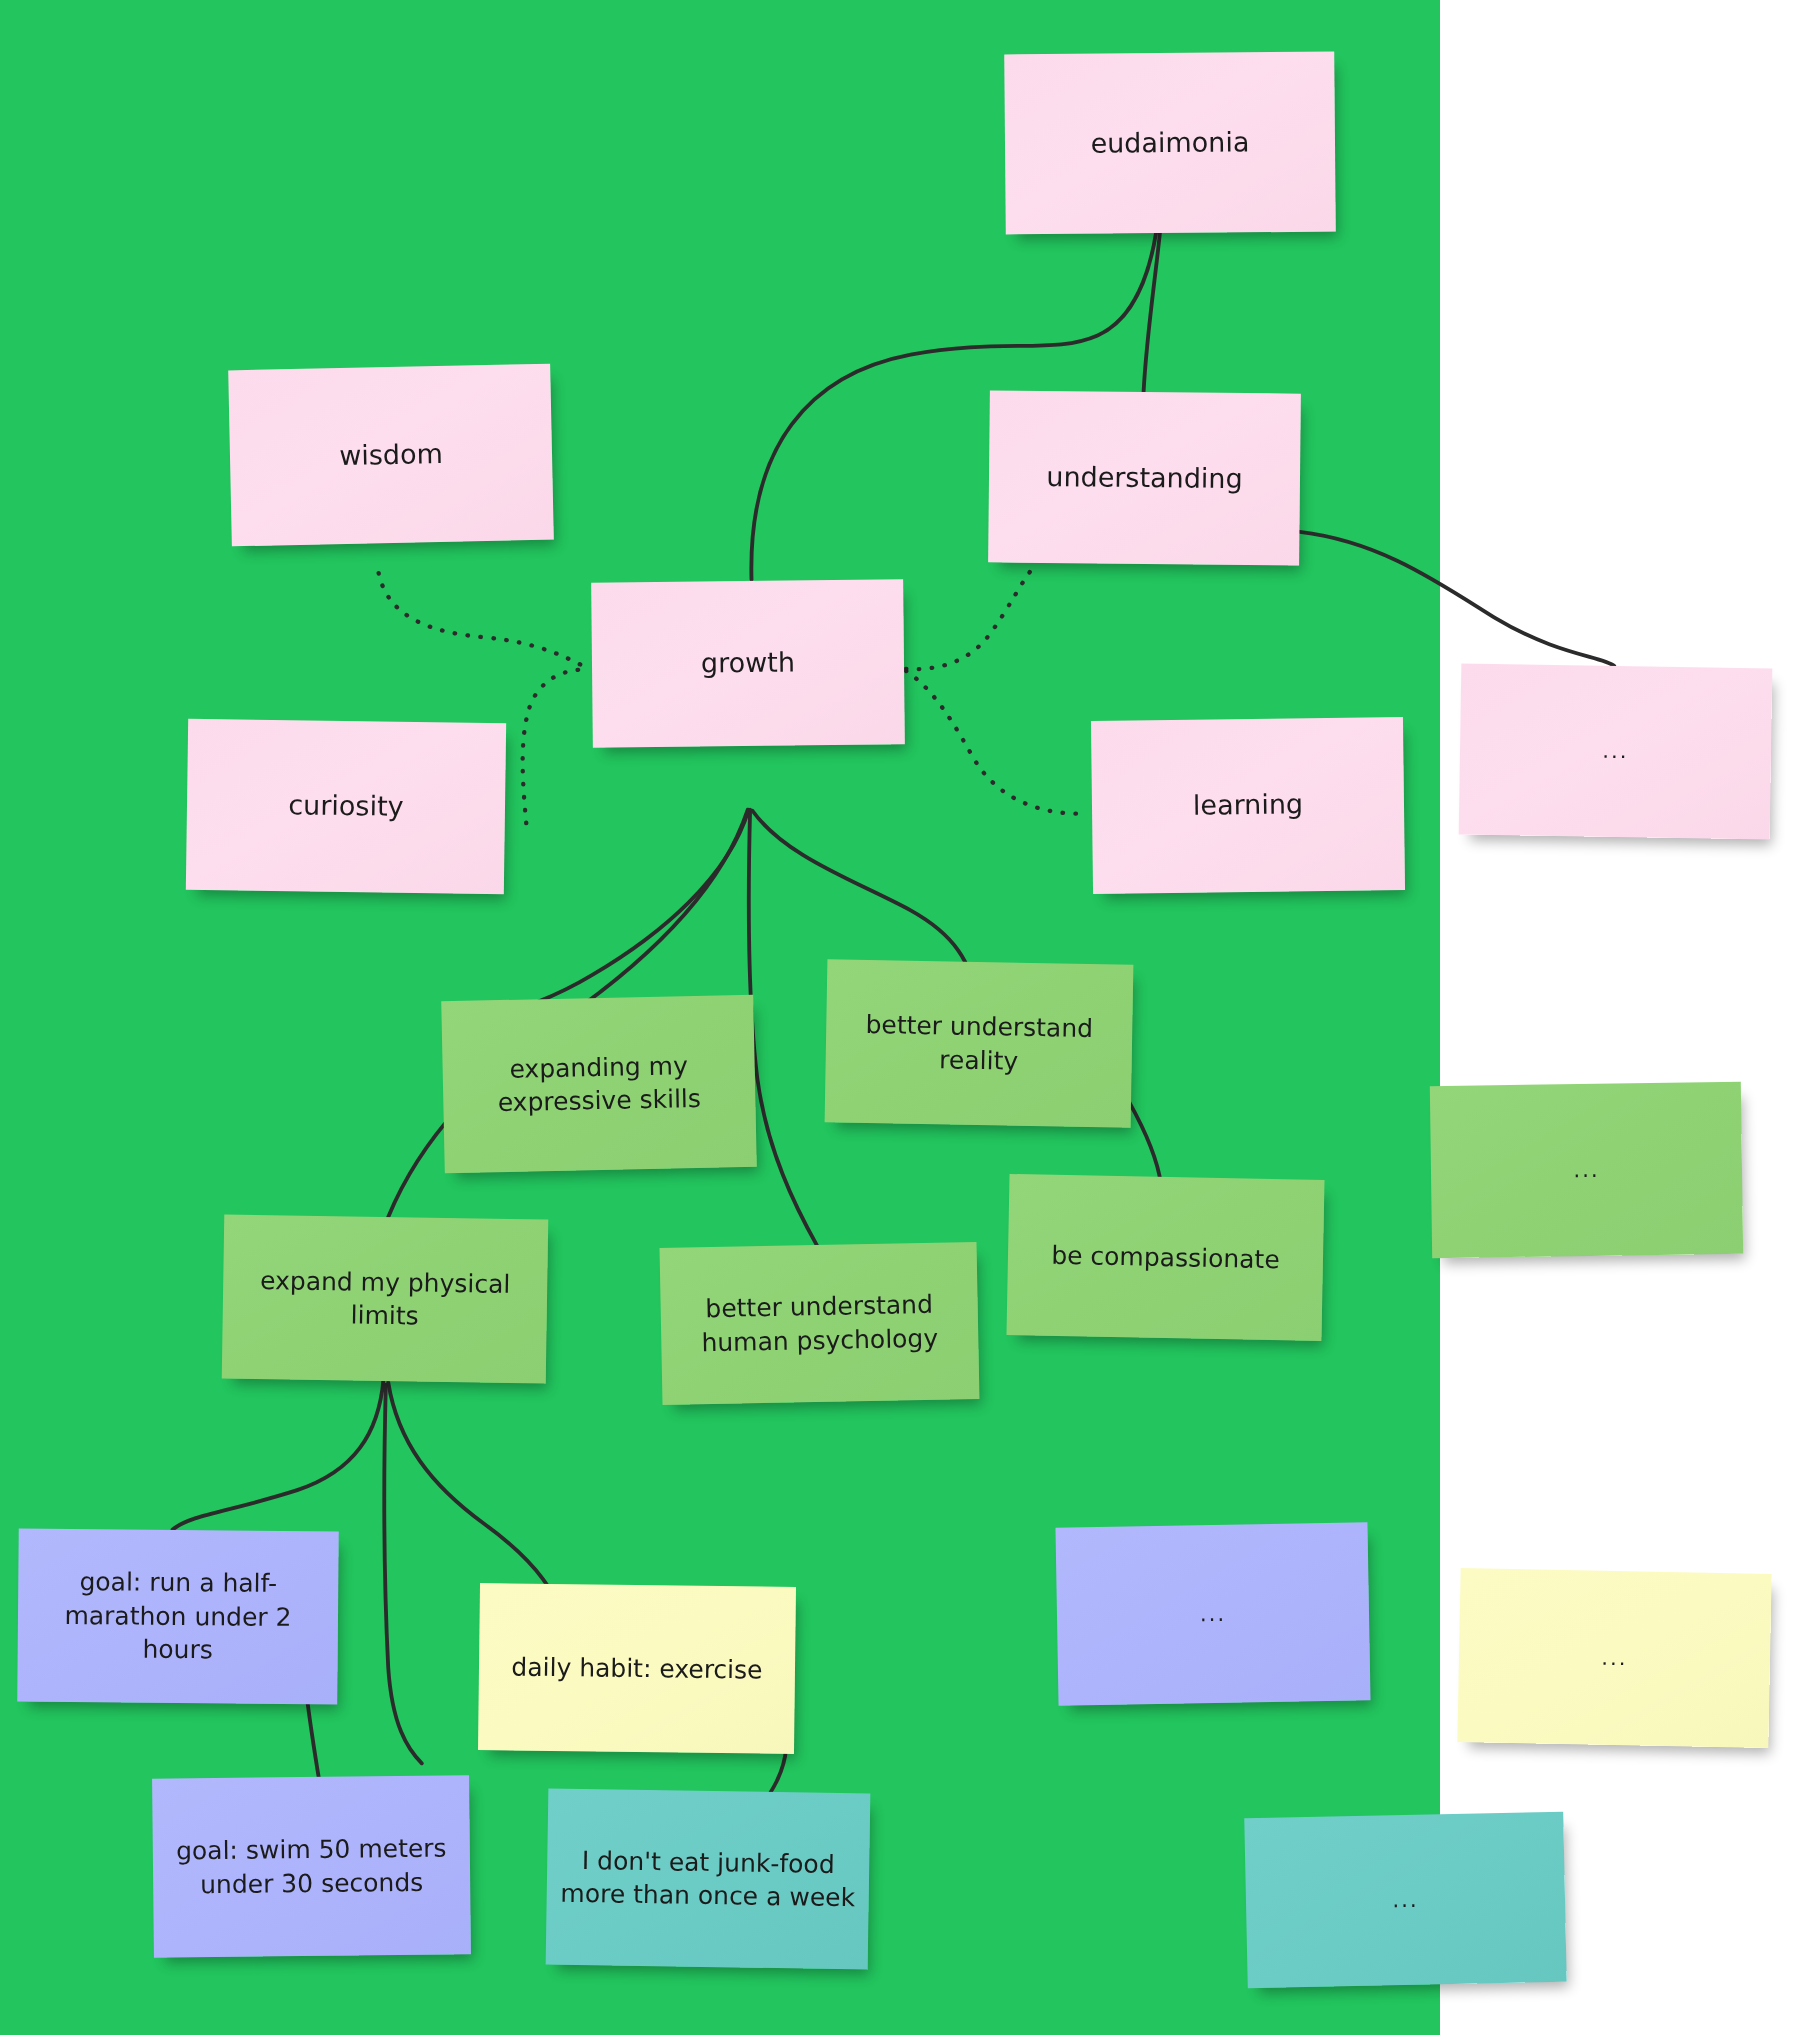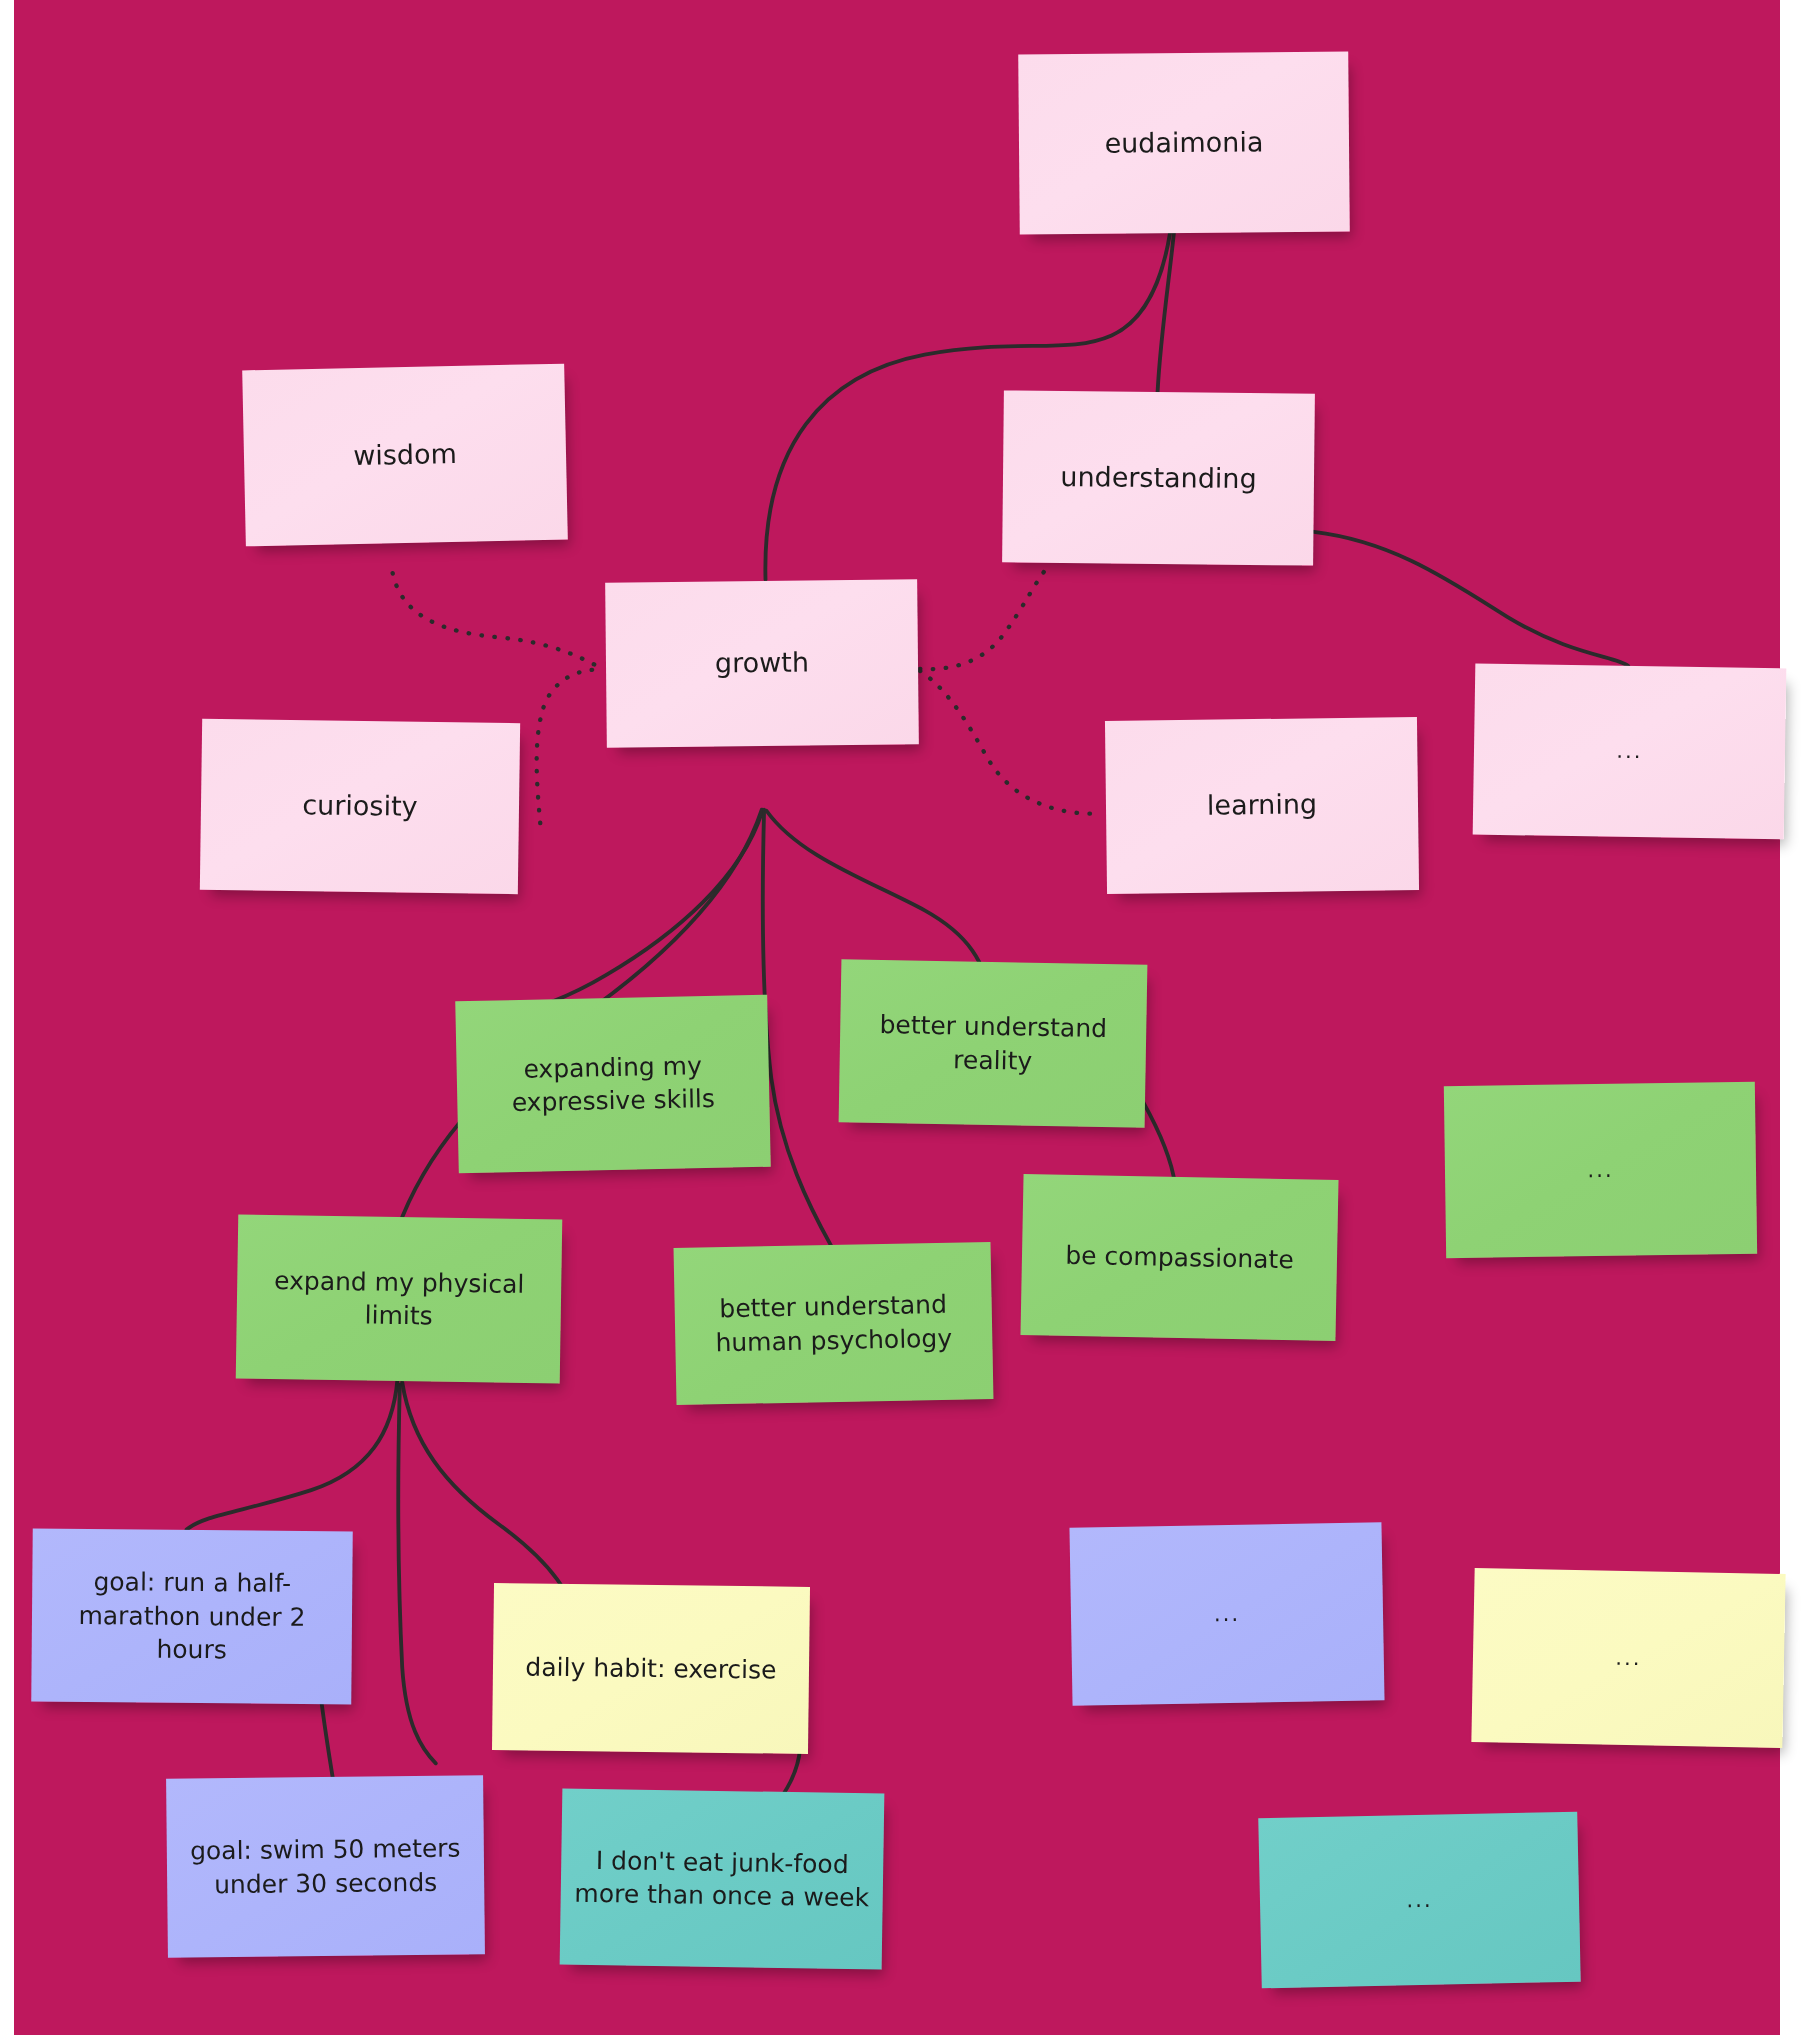--- a/index.html
+++ b/index.html
@@ -1,21 +1,21 @@
 <!DOCTYPE html>
 <html style="font-size:7.7px"><head>
 <meta charset="utf-8">
 <title>Mind Map</title>
 <style>
   html,body{margin:0;padding:0;background:#ffffff;}
   body{
     font-family:"DejaVu Sans","Liberation Sans",sans-serif;
     width:1805px;height:2035px;position:relative;overflow:hidden;
   }
-  #board{position:absolute;left:14px;top:0;width:1766px;height:2035px;background:#be185d;}
+  #board{position:absolute;left:0;top:0;width:1440px;height:2035px;background:#22c55e;}
   #edges{position:absolute;left:0;top:0;width:1805px;height:2035px;pointer-events:none;z-index:1;}
   .note{
     position:absolute;z-index:2;
     display:flex;align-items:center;justify-content:center;
     text-align:center;
     color:#1b1b1b;
     line-height:1.34;
     box-sizing:border-box;
     padding:6.7px 12.5px;
     box-shadow:6.7px 10.5px 12.5px -4.8px rgba(0,0,0,0.30);

